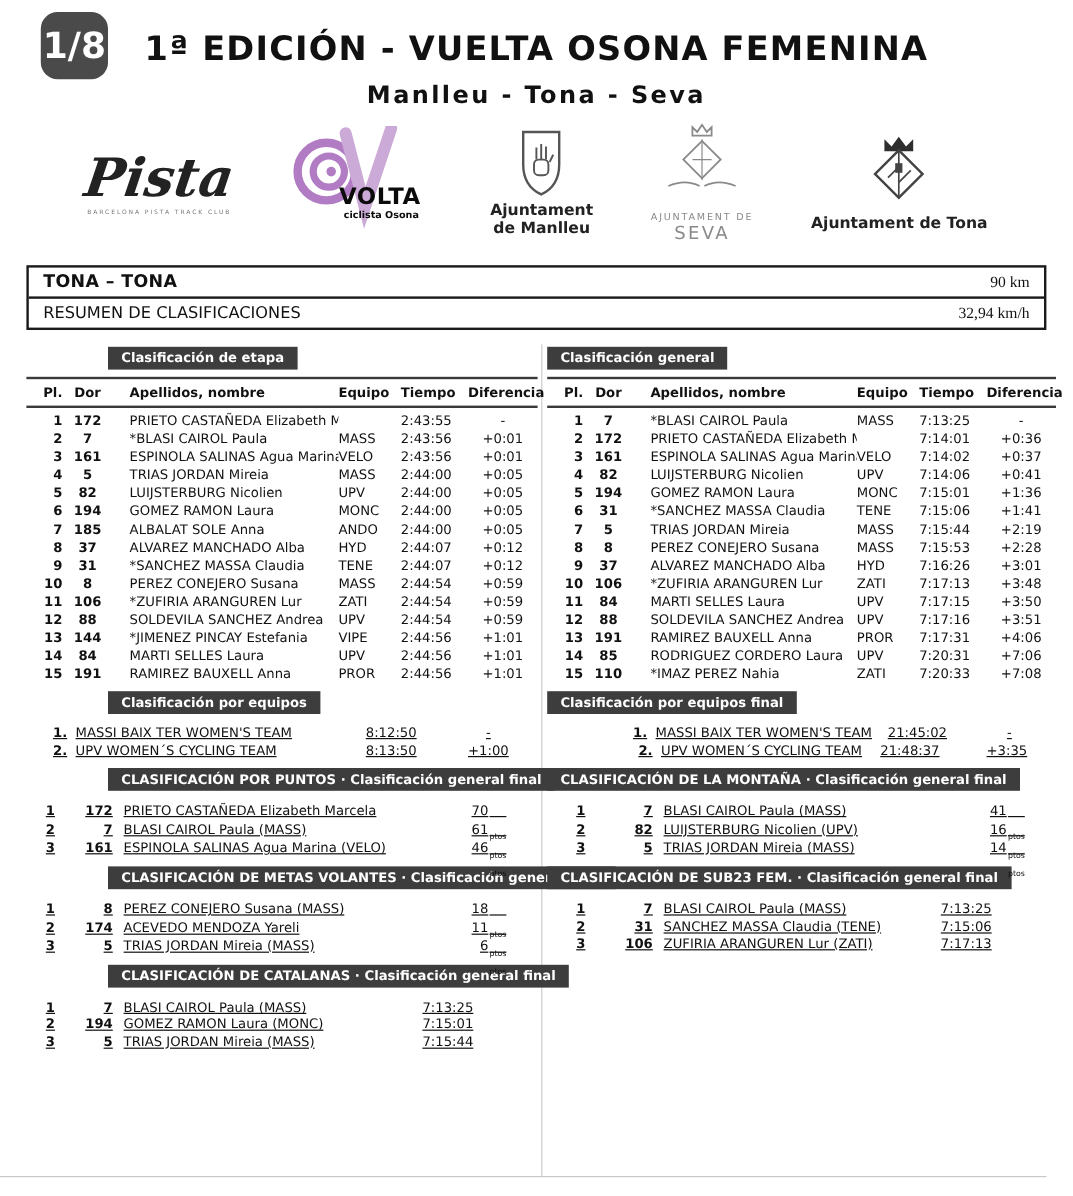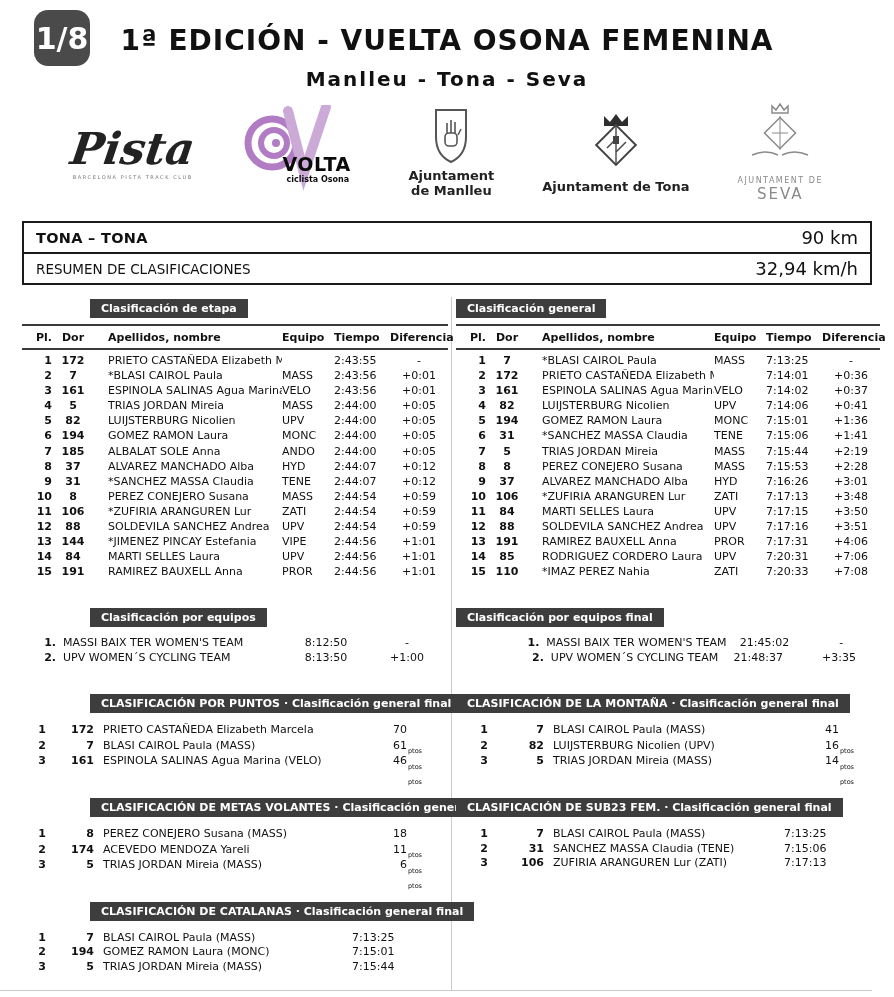--- a/index.html
+++ b/index.html
@@ -26,21 +26,21 @@
   .volta-sub { position: absolute; left: 44px; top: 70px; font-size: 8px; font-weight: bold; color: #0b0b0b; }
   .logo-caption { font-size: 13px; font-weight: bold; text-align: center; line-height: 1.15; margin-top: 4px; color: #222; }
   .seva-cap1 { font-size: 8px; letter-spacing: 1.5px; color: #8a8a8a; margin-top: 3px; }
   .seva-cap2 { font-size: 15px; letter-spacing: 2px; color: #8a8a8a; }
 
   
   .summary-box { margin: 14px 22px 0 22px; border: 2px solid #1a1a1a; }
   .summary-row { display: flex; justify-content: space-between; align-items: center; padding: 4px 12px; }
   .summary-row.r1 { border-bottom: 2px solid #1a1a1a; }
   .stage-name { font-weight: bold; font-size: 14.5px; letter-spacing: 0.3px; }
-  .metric { font-size: 18px; }
+  .metric { font-size: 13px; font-family: Liberation Serif, serif; }
   .resumen-label { font-size: 13.5px; }
 
   
   .columns { position: relative; margin-top: 12px; height: 700px; }
   .col { position: absolute; top: 0; }
   .col-left  { left: 22px;  width: 426px; }
   .col-right { left: 456px; width: 424px; }
   .vdivider    { position: absolute; left: 451px; top: 0; width: 1px; height: 693px; background: var(--divider, #ccc); }
   .bottom-line { position: absolute; left: -22px; top: 693px; width: 894px; height: 1px; background: #c9c9c9; }
 
@@ -66,21 +66,21 @@
   
   .teams-rows { margin-top: 9px; }
   .team-row { display: flex; font-size: 11px; line-height: 14.5px; white-space: nowrap; }
   .t-pl { width: 34px; text-align: right; font-weight: bold; }
   .col-right .t-pl { width: 88px; }
   .t-name { flex: 1; padding-left: 7px; }
   .t-time { width: 80px; text-align: center; }
   .t-diff { width: 82px; text-align: center; }
 
   
-  .sec-block { margin-top: 27px; }
+  .sec-block { margin-top: 5px; text-decoration: underline; }
   .sec-rows { margin-top: 10px; }
   .prow { display: flex; font-size: 11px; line-height: 14.3px; white-space: nowrap; }
   .prow.pts { padding-right: 26px; }
   .p-pl  { width: 40px; text-align: center; font-weight: bold; }
   .col-right .p-pl { width: 56px; }
   .p-dor { width: 32px; text-align: right; font-weight: bold; }
   .p-name { flex: 1; padding-left: 9px; overflow: hidden; }
   .p-val { width: 50px; text-align: right; }
   .unit { font-size: 6.5px; position: relative; top: 20px; margin-left: 1px; }
   .p-time { width: 96px; text-align: left; }
@@ -119,41 +119,41 @@
         <line x1="23" y1="26" x2="23" y2="13" stroke="#555" stroke-width="1.6"></line>
         <line x1="27" y1="26" x2="27" y2="15" stroke="#555" stroke-width="1.6"></line>
         <line x1="30" y1="28" x2="33" y2="22" stroke="#555" stroke-width="1.6"></line>
       </svg>
       <div class="logo-caption">
         <div>Ajuntament</div>
         <div>de Manlleu</div>
       </div>
     </div>
     <div class="logo">
-      <svg width="54" height="64" viewBox="0 0 54 64">
-        <path d="M15 14 L15 4 L21 10 L27 2 L33 10 L39 4 L39 14 Z" fill="#2e2e2e"></path>
-        <rect x="13" y="19" width="28" height="28" transform="rotate(45 27 33)" fill="none" stroke="#444" stroke-width="2"></rect>
-        <line x1="27" y1="14" x2="27" y2="52" stroke="#444" stroke-width="1.4"></line>
-        <line x1="18" y1="36" x2="27" y2="27" stroke="#444" stroke-width="1.4"></line>
-        <line x1="27" y1="40" x2="37" y2="30" stroke="#444" stroke-width="1.4"></line>
-        <rect x="24" y="24" width="6" height="8" fill="#444"></rect>
-      </svg>
-      <div class="logo-caption">Ajuntament de Tona</div>
-    </div>
-    <div class="logo">
       <svg width="64" height="70" viewBox="0 0 64 70">
         <path d="M24 10 L24 3 L28 7 L32 1 L36 7 L40 3 L40 10 Z" fill="none" stroke="#8a8a8a" stroke-width="1.5"></path>
         <rect x="21" y="19" width="22" height="22" transform="rotate(45 32 30)" fill="none" stroke="#8a8a8a" stroke-width="1.5"></rect>
         <line x1="32" y1="13" x2="32" y2="47" stroke="#8a8a8a" stroke-width="1"></line>
         <line x1="24" y1="30" x2="40" y2="30" stroke="#8a8a8a" stroke-width="1"></line>
         <path d="M4 52 Q18 46 30 52" fill="none" stroke="#8a8a8a" stroke-width="1.5"></path>
         <path d="M34 52 Q46 46 60 52" fill="none" stroke="#8a8a8a" stroke-width="1.5"></path>
       </svg>
       <div class="seva-cap1">AJUNTAMENT DE</div>
       <div class="seva-cap2">SEVA</div>
+    </div>
+    <div class="logo">
+      <svg width="54" height="64" viewBox="0 0 54 64">
+        <path d="M15 14 L15 4 L21 10 L27 2 L33 10 L39 4 L39 14 Z" fill="#2e2e2e"></path>
+        <rect x="13" y="19" width="28" height="28" transform="rotate(45 27 33)" fill="none" stroke="#444" stroke-width="2"></rect>
+        <line x1="27" y1="14" x2="27" y2="52" stroke="#444" stroke-width="1.4"></line>
+        <line x1="18" y1="36" x2="27" y2="27" stroke="#444" stroke-width="1.4"></line>
+        <line x1="27" y1="40" x2="37" y2="30" stroke="#444" stroke-width="1.4"></line>
+        <rect x="24" y="24" width="6" height="8" fill="#444"></rect>
+      </svg>
+      <div class="logo-caption">Ajuntament de Tona</div>
     </div>
   </div>
 
   <div class="summary-box">
     <div class="summary-row r1">
       <span class="stage-name">TONA – TONA</span>
       <span class="metric">90 km</span>
     </div>
     <div class="summary-row r2">
       <span class="resumen-label">RESUMEN DE CLASIFICACIONES</span>

